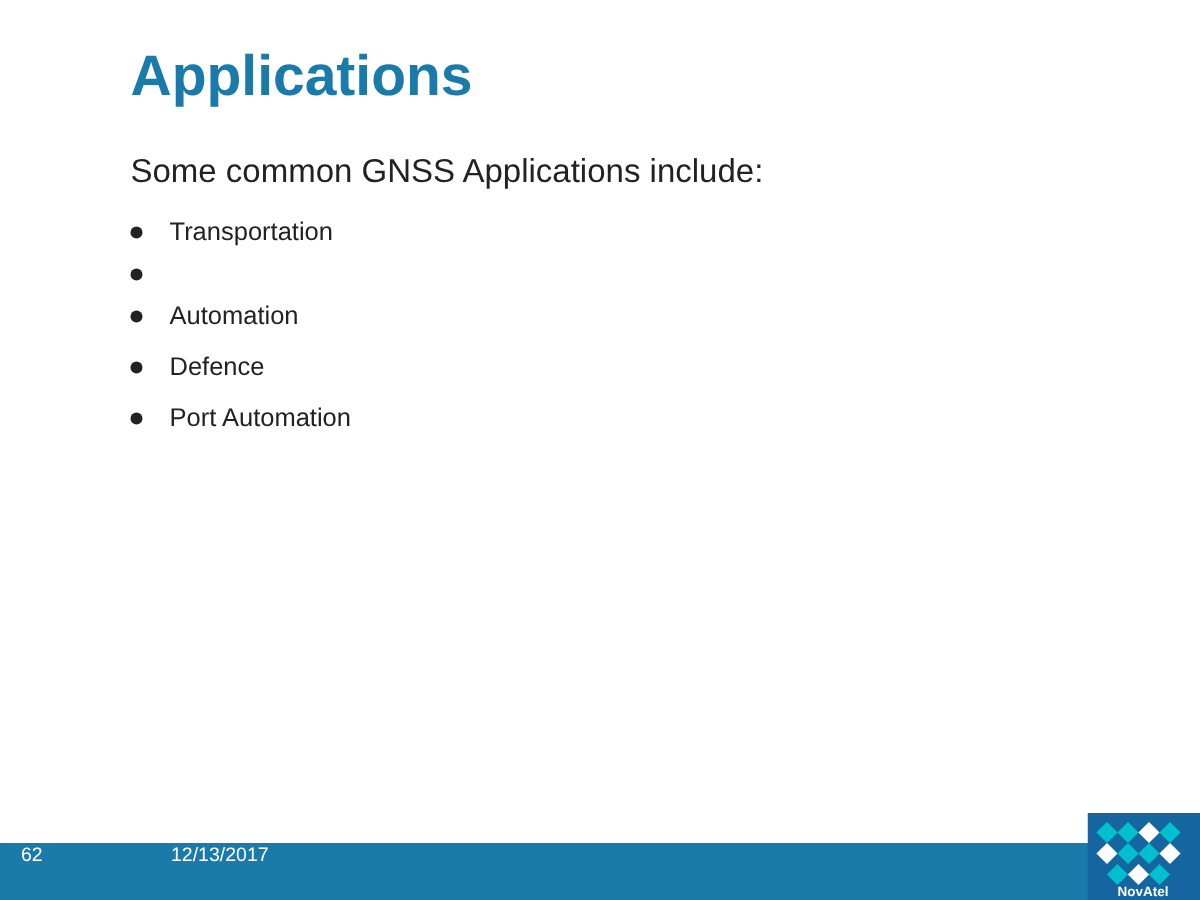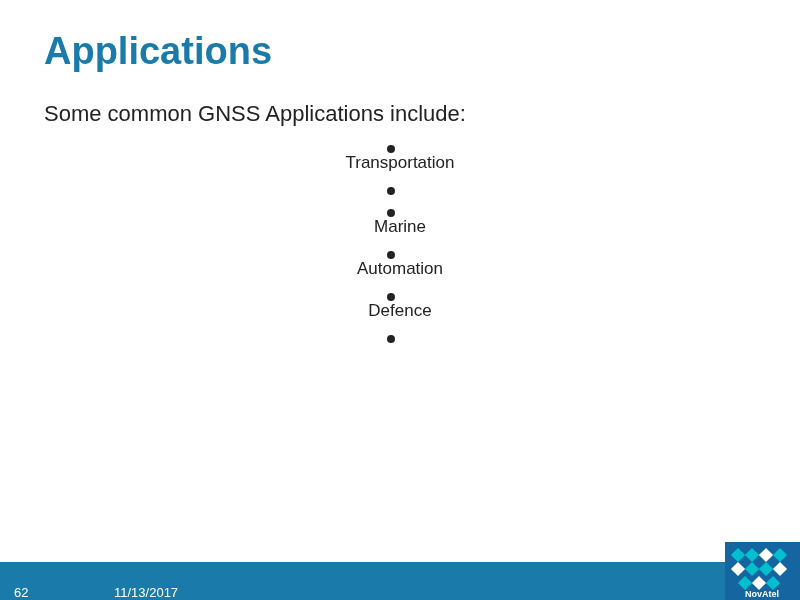--- a/index.html
+++ b/index.html
@@ -15,20 +15,21 @@
       font-family: Arial, sans-serif;
       overflow: hidden;
       position: relative;
     }
 
     .slide-container {
       width: 800px;
       height: 600px;
       background: #ffffff;
       position: relative;
+      padding-left: 43px;
     }
 
     .content-area {
       padding: 20px 44px 0 44px;
     }
 
     .slide-title {
       color: #1a7aaa;
       font-size: 38px;
       font-weight: bold;
@@ -46,42 +47,41 @@
       list-style: none;
       padding: 0;
     }
 
     .bullet-list li {
       font-size: 17px;
       color: #222;
       margin-bottom: 14px;
       display: flex;
       align-items: center;
-      flex-direction: column;
     }
 
     .bullet-dot {
       display: inline-block;
       width: 8px;
       height: 8px;
       background: #222;
       border-radius: 50%;
       margin-right: 18px;
       flex-shrink: 0;
     }
 
     .footer {
       position: absolute;
       bottom: 0;
       left: 0;
       right: 0;
       height: 38px;
       background: #1a7aaa;
       display: flex;
-      align-items: flex-end;
+      align-items: flex-start;
       padding: 0 14px;
     }
 
     .footer-page {
       color: #ffffff;
       font-size: 13px;
       min-width: 40px;
     }
 
     .footer-date {
@@ -109,39 +109,36 @@
     <ul class="bullet-list">
     <li>
           <span class="bullet-dot"></span>
           <span>Transportation</span>
         </li>
         <li>
           <span class="bullet-dot"></span>
         </li>
         <li>
           <span class="bullet-dot"></span>
-          <span>Marine</span>
-        </li>
-        <li>
-          <span class="bullet-dot"></span>
           <span>Automation</span>
         </li>
         <li>
           <span class="bullet-dot"></span>
           <span>Defence</span>
         </li>
         <li>
           <span class="bullet-dot"></span>
+          <span>Port Automation</span>
         </li>
       </ul>
   </div>
 
   <div class="footer">
     <span class="footer-page">62</span>
-    <span class="footer-date">11/13/2017</span>
+    <span class="footer-date">12/13/2017</span>
   </div>
 
   <svg class="novattel-svg-logo" viewBox="0 0 75 58" xmlns="http://www.w3.org/2000/svg">
     <rect width="75" height="58" fill="#1565a0"></rect>
 
     <rect x="8" y="8" width="10" height="10" fill="#00bfcf" transform="rotate(45 13 13)"></rect>
     <rect x="22" y="8" width="10" height="10" fill="#00bfcf" transform="rotate(45 27 13)"></rect>
     <rect x="36" y="8" width="10" height="10" fill="#ffffff" transform="rotate(45 41 13)"></rect>
     <rect x="50" y="8" width="10" height="10" fill="#00bfcf" transform="rotate(45 55 13)"></rect>
     <rect x="8" y="22" width="10" height="10" fill="#ffffff" transform="rotate(45 13 27)"></rect>

